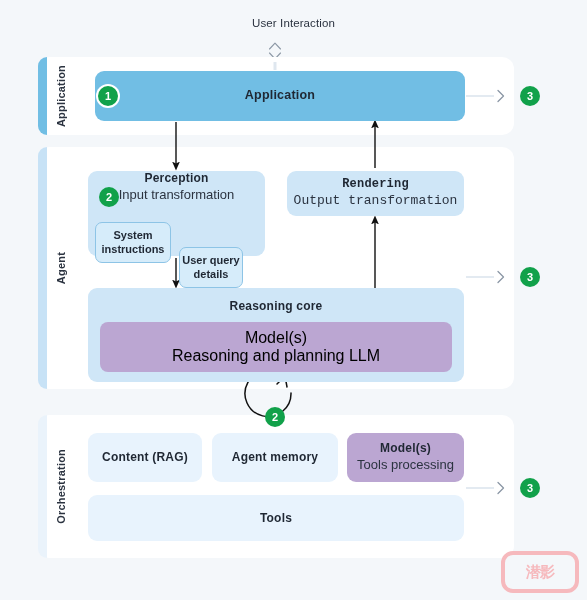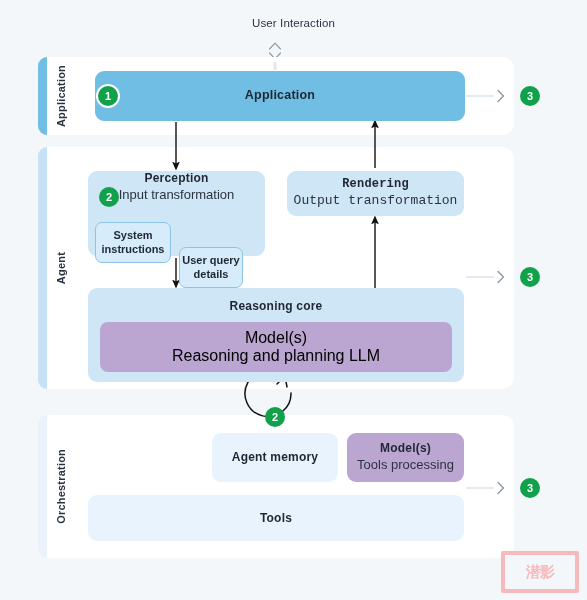--- a/index.html
+++ b/index.html
@@ -190,21 +190,21 @@
     width: 587px; height: 600px;
     pointer-events: none;
   }
 
   
   #watermark {
     position: absolute;
     left: 501px; top: 551px;
     width: 78px; height: 42px;
     border: 4px solid #f6b9bd;
-    border-radius: 2px;
+    border-radius: 12px;
     display: flex; align-items: center; justify-content: center;
     background: transparent;
   }
   #watermark .wm-text {
     font-size: 15px;
     font-weight: 700;
     color: #f6b9bd;
     letter-spacing: -1px;
     line-height: 1;
     font-family: "DejaVu Sans", sans-serif;
@@ -286,20 +286,23 @@
   <div class="box reasoning-core">
     <div class="title">Reasoning core</div>
   </div>
   <div class="models-inner">
     <div class="title">Model(s)</div>
     <div class="sub">Reasoning and planning LLM</div>
   </div>
 
   <div class="badge" id="badge-2b">2</div>
 
+  <div class="box orch-box ob-content">
+    <div class="title">Content (RAG)</div>
+  </div>
   <div class="box orch-box ob-memory">
     <div class="title">Agent memory</div>
   </div>
   <div class="box ob-model">
     <div class="title">Model(s)</div>
     <div class="sub">Tools processing</div>
   </div>
   <div class="box orch-box ob-tools">
     <div class="title">Tools</div>
   </div>

